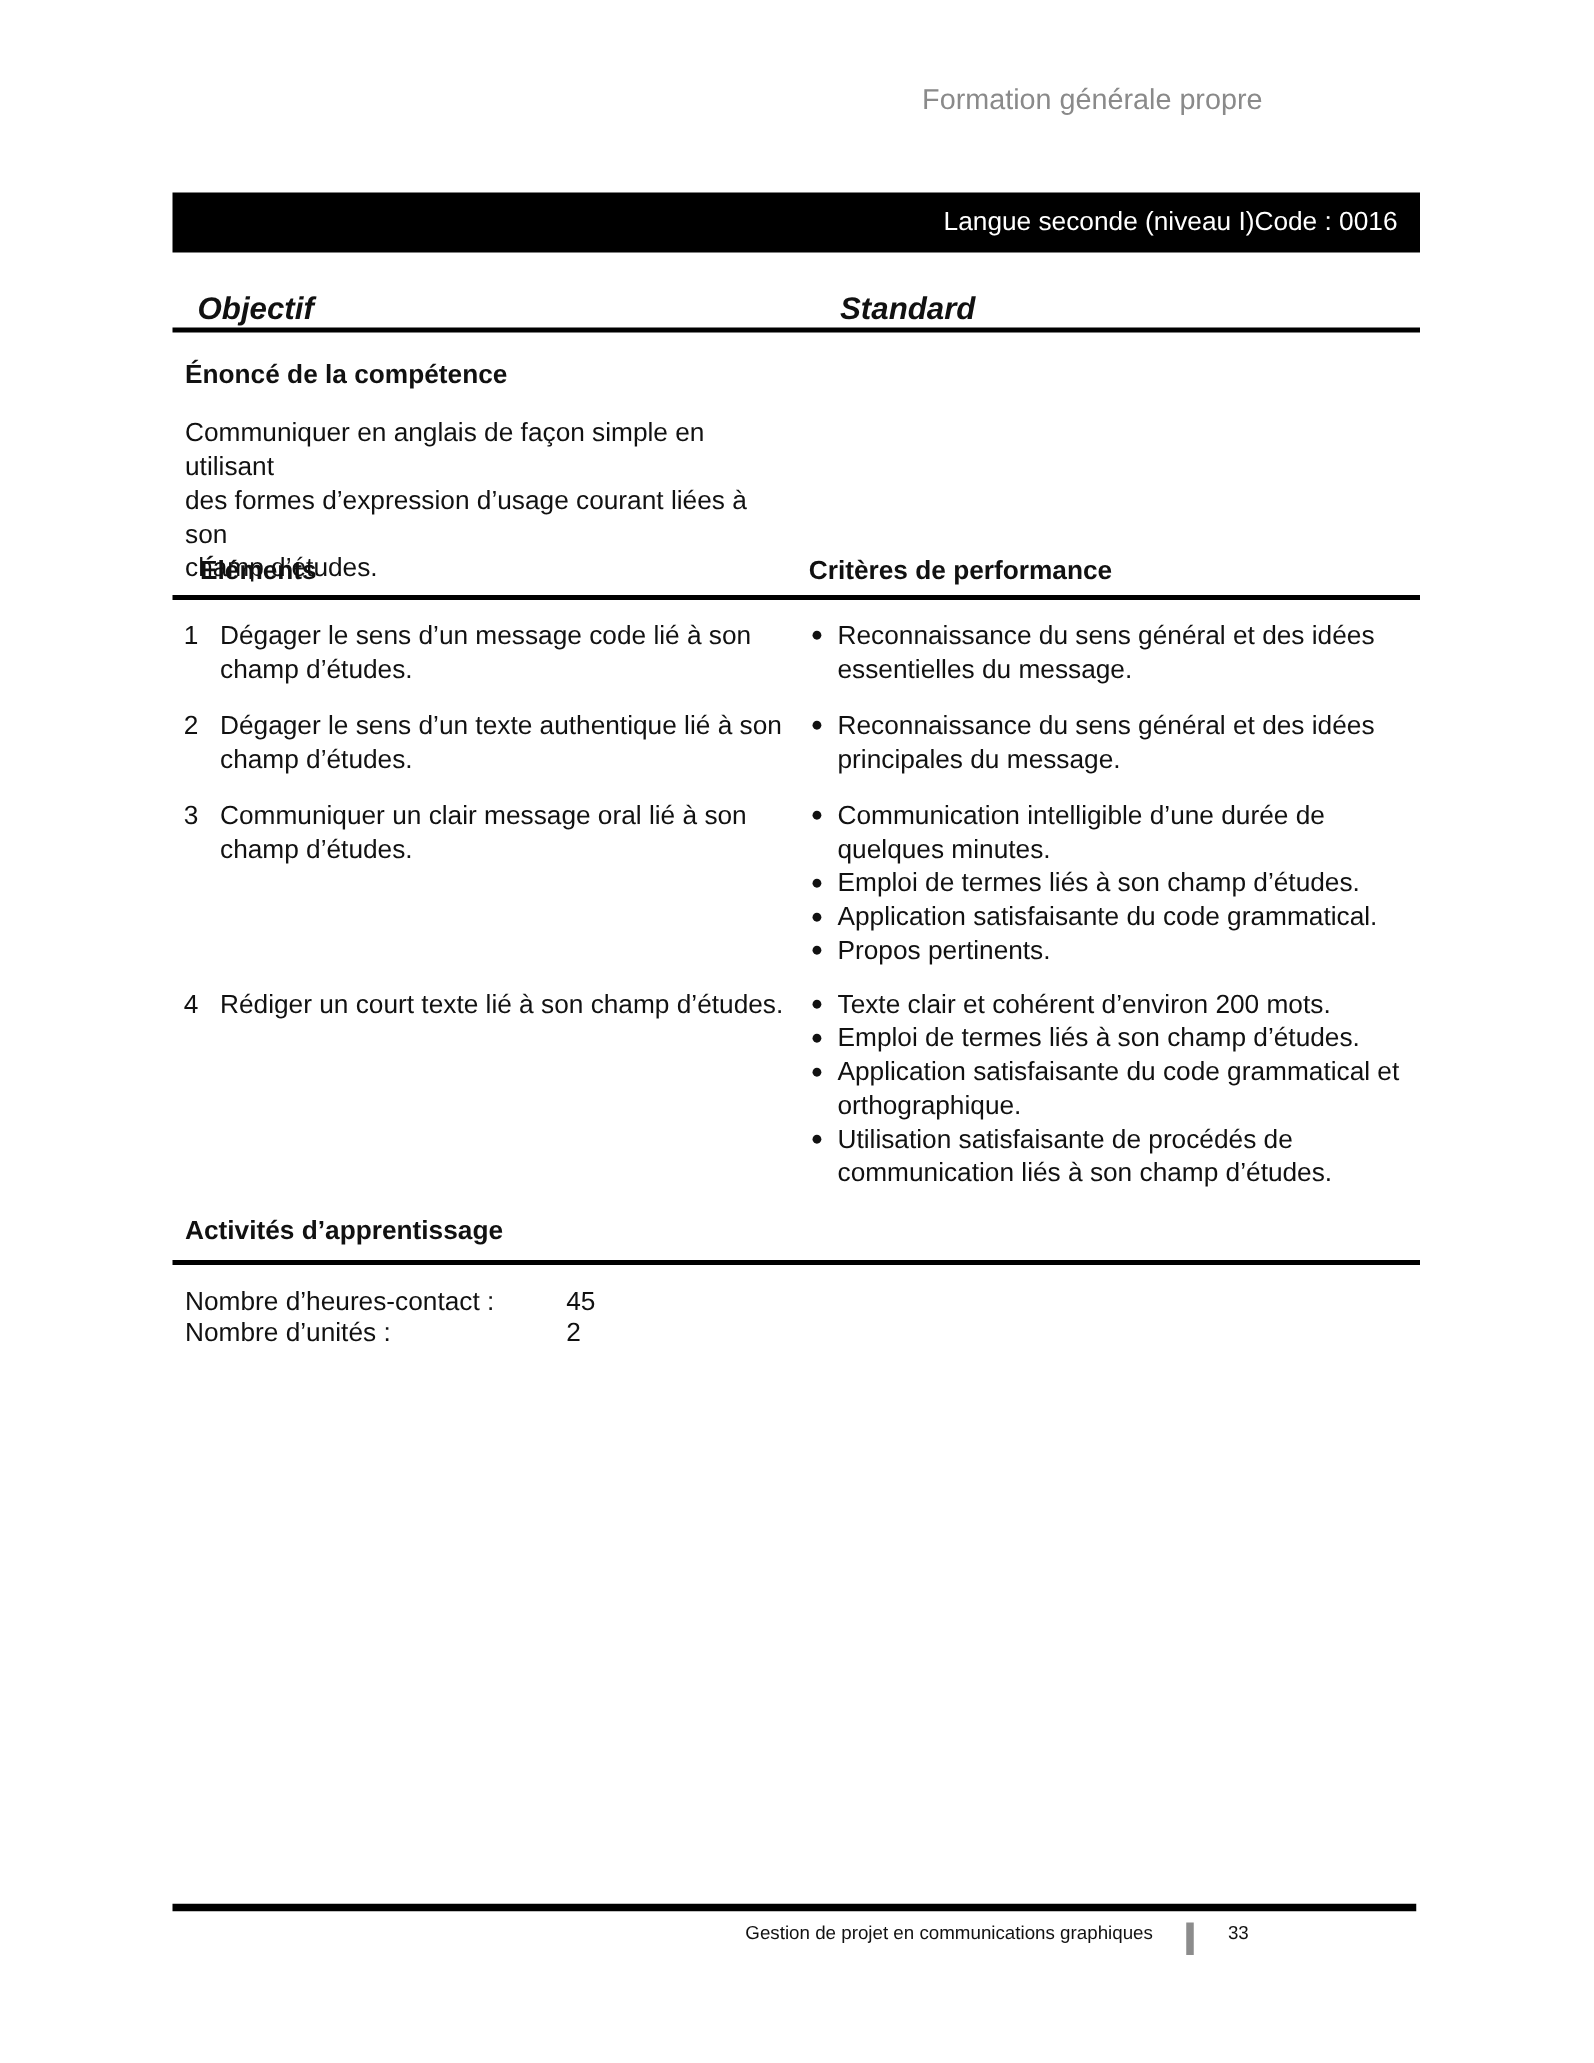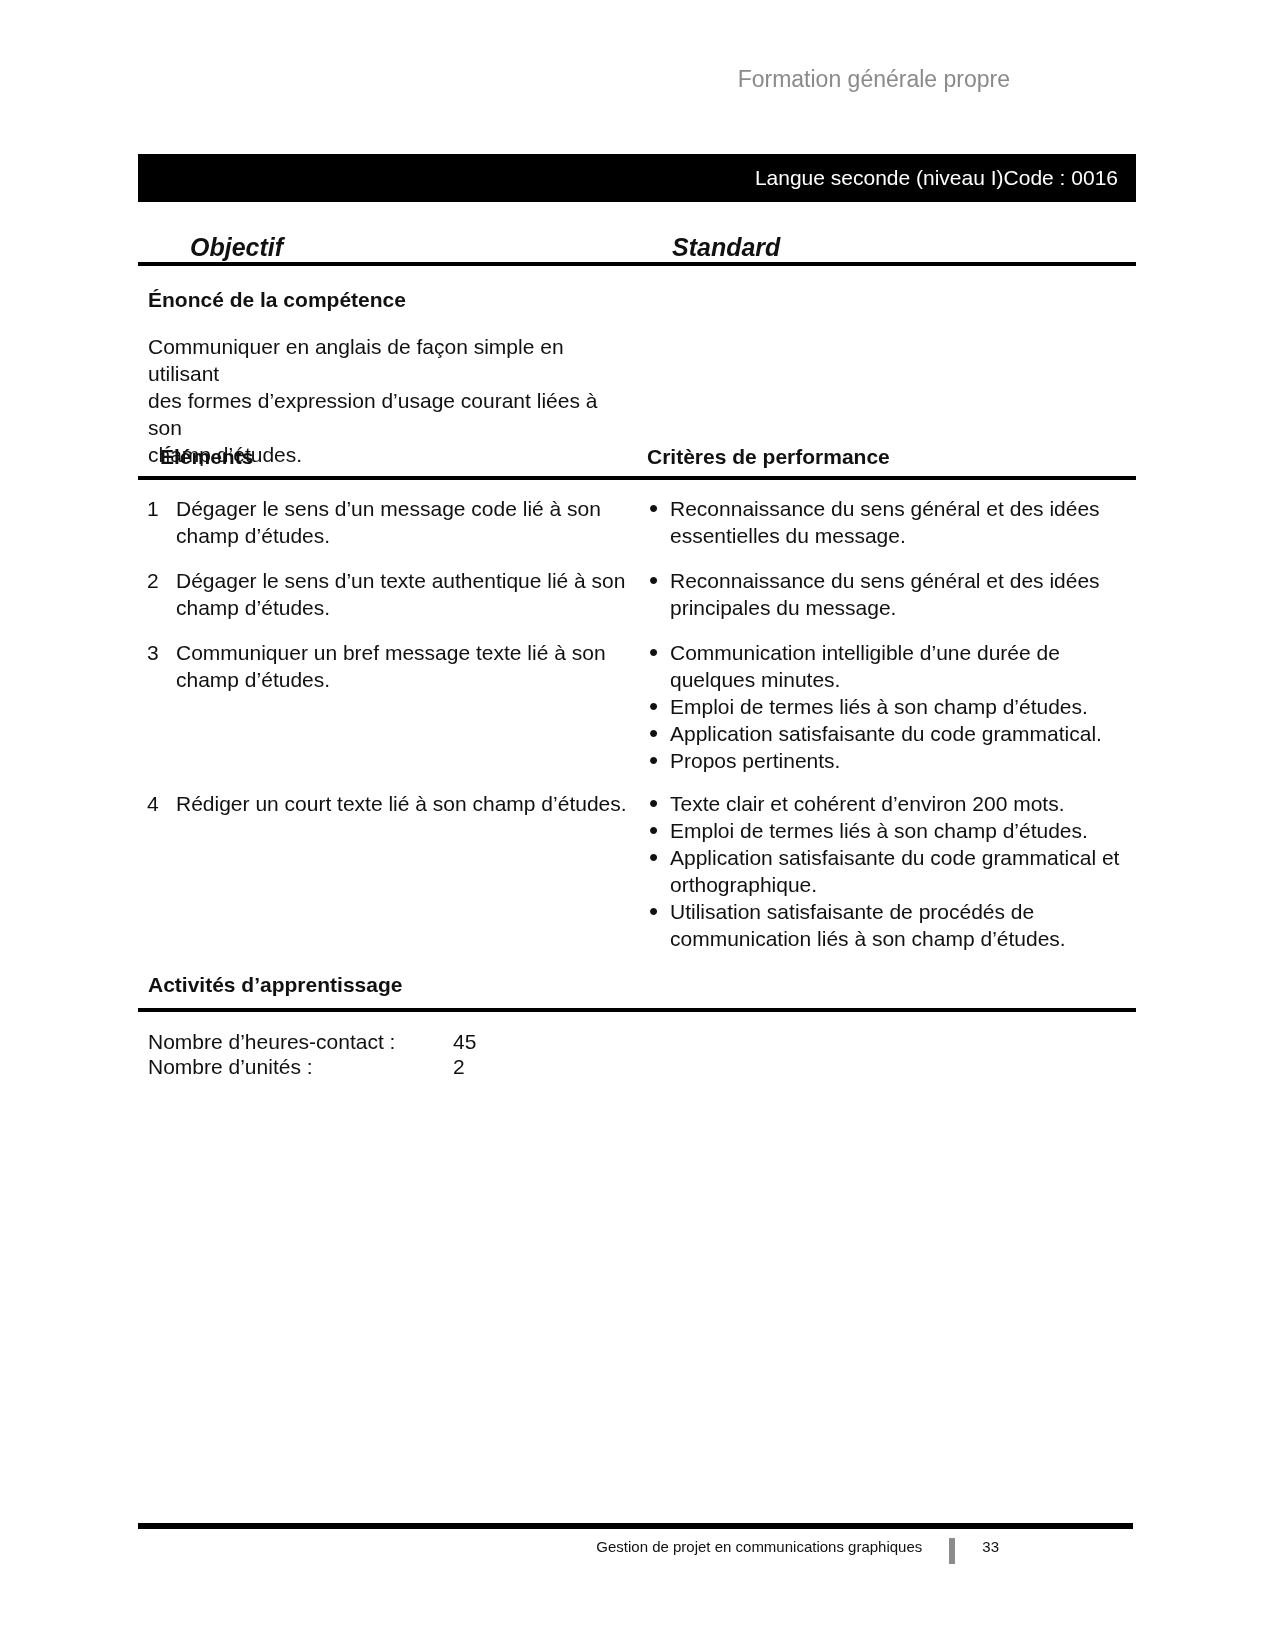--- a/index.html
+++ b/index.html
@@ -34,21 +34,21 @@
     font-size: 21px;
   }
 
   
   .obj-std { top: 233px; left: 138px; width: 998px; height: 29px; }
   .obj-std .hdr {
     position: absolute; top: 0;
     font-size: 25px; line-height: 28px;
     font-weight: bold; font-style: italic;
   }
-  .hdr-objectif { left: 20px; margin-left: 32px; }
+  .hdr-objectif { left: 20px; }
   .hdr-standard { left: 490px; margin-left: 44px; }
 
   .rule { background: #000000; left: 138px; width: 998px; height: 4px; }
   .rule-a { top: 262px; }
   .rule-b { top: 476px; }
   .rule-c { top: 1008px; }
 
   .competence-heading {
     top: 286px; left: 148px;
     font-size: 21px; line-height: 27px; font-weight: bold;
@@ -161,21 +161,21 @@
         <span class="dot"></span>
         <span class="crit-text ml">Reconnaissance du sens général et des idées
 principales du message.</span>
       </div>
     </div>
   </div>
 
   <div class="abs t-row row-3">
     <div class="cell-el body-text">
       <span class="el-num">3</span>
-      <span class="el-text ml">Communiquer un bref message texte lié à son
+      <span class="el-text ml">Communiquer un clair message oral lié à son
 champ d’études.</span>
     </div>
     <div class="cell-cr body-text">
       <div class="crit">
         <span class="dot"></span>
         <span class="crit-text ml">Communication intelligible d’une durée de
 quelques minutes.</span>
       </div>
       <div class="crit">
         <span class="dot"></span>

